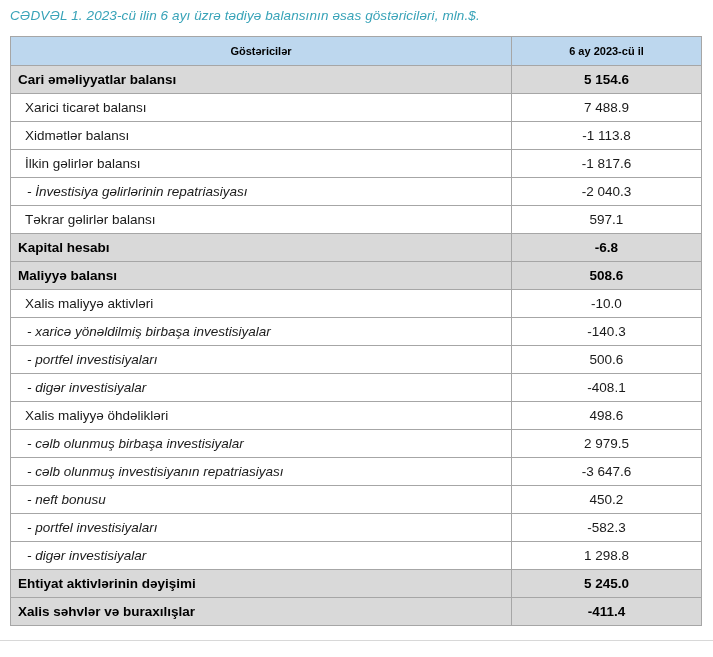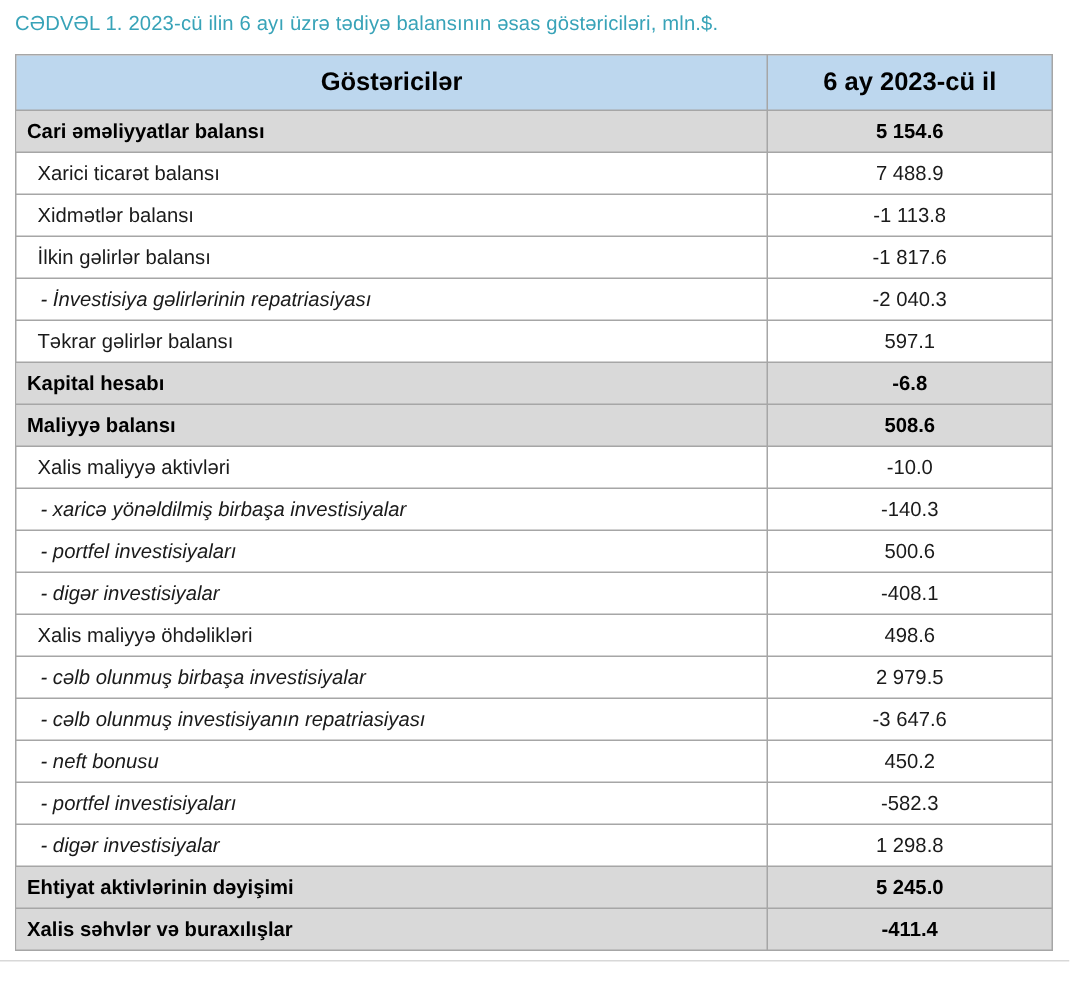--- a/index.html
+++ b/index.html
@@ -10,40 +10,41 @@
     --border-inner:#A6A6A6;
   }
   html,body{margin:0;padding:0;background:#ffffff;}
   body{
     width:713px;height:657px;position:relative;overflow:hidden;
     font-family:"Liberation Sans", sans-serif;color:#1a1a1a;
   }
   .page{padding:6px 10px 0 10px;}
   .caption{
     color:var(--caption-color);
+    font-style:italic;
     font-size:13.5px;
     margin:2px 0 13px 0;
     letter-spacing:0.1px;
   }
   table.bop{
     border-collapse:collapse;
     width:691px;
     table-layout:fixed;
     font-size:13.5px;
     border:1.5px solid var(--border-outer);
   }
   col.c1{width:501px;}
   col.c2{width:190px;}
   thead th{
     background:var(--header-bg);
     font-weight:bold;
     text-align:center;
     padding:8px 6px;
     border:1px solid var(--border-inner);
-    font-size:17px;
+    font-size:11px;
     color:#000;
   }
   tbody td{
     padding:6px 8px;
     border:1px solid var(--border-inner);
     white-space:nowrap;
     overflow:hidden;
   }
   td.cell-label{text-align:left;padding-left:7px;margin-left:37px;}
   td.cell-value{text-align:center;padding-right:8px;}

